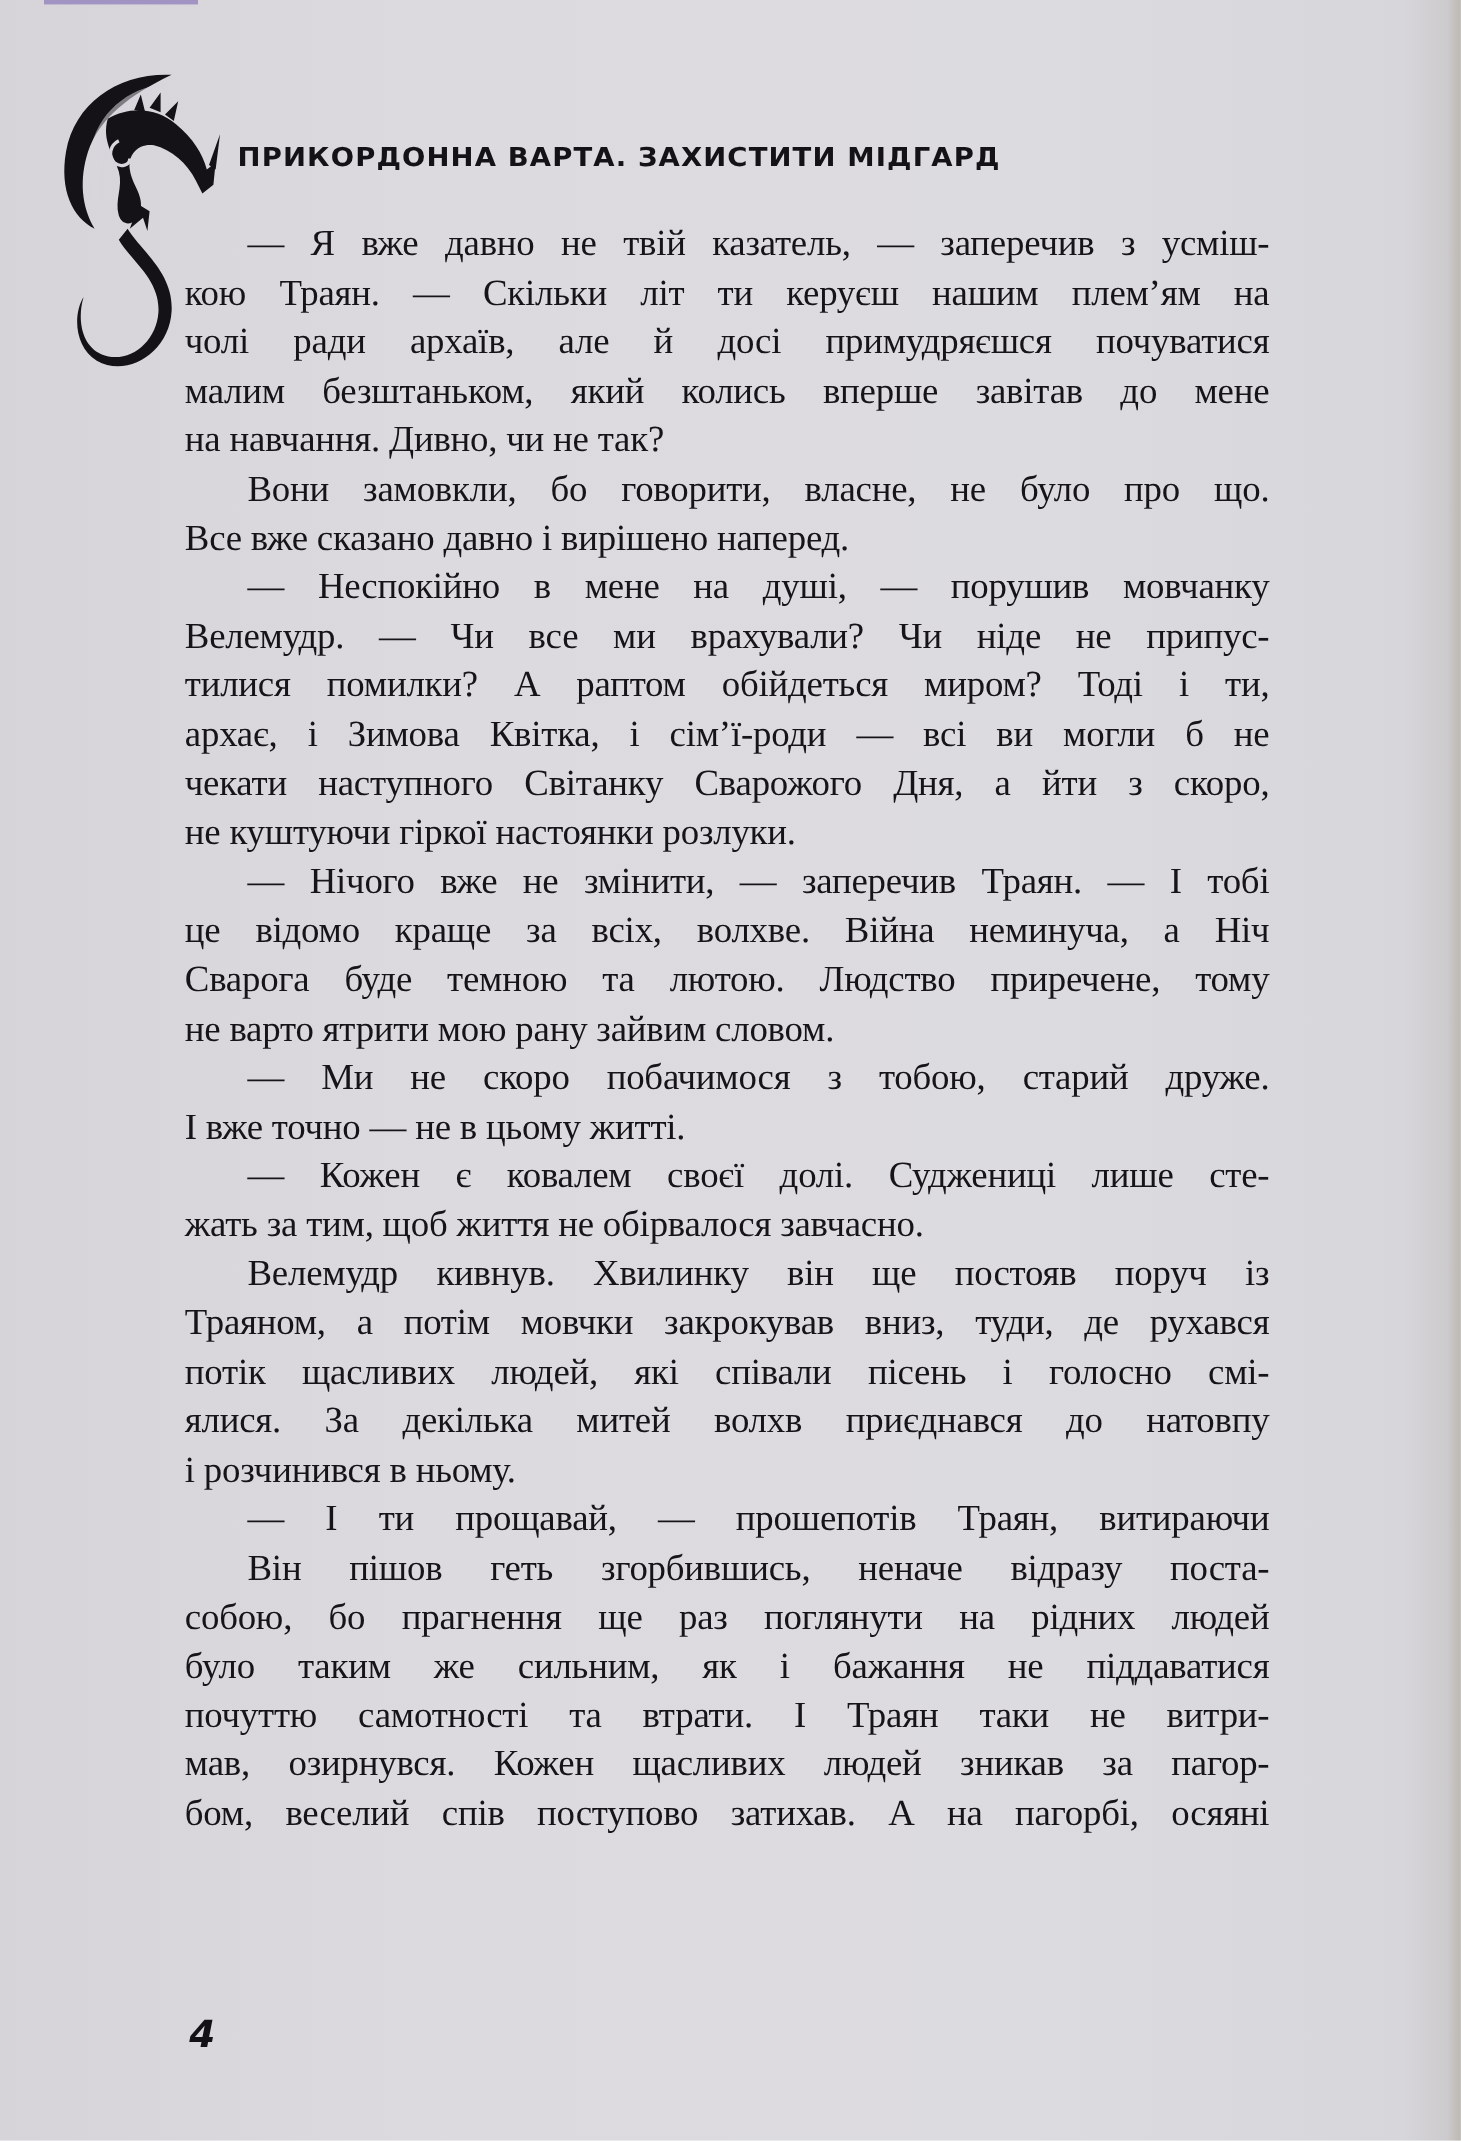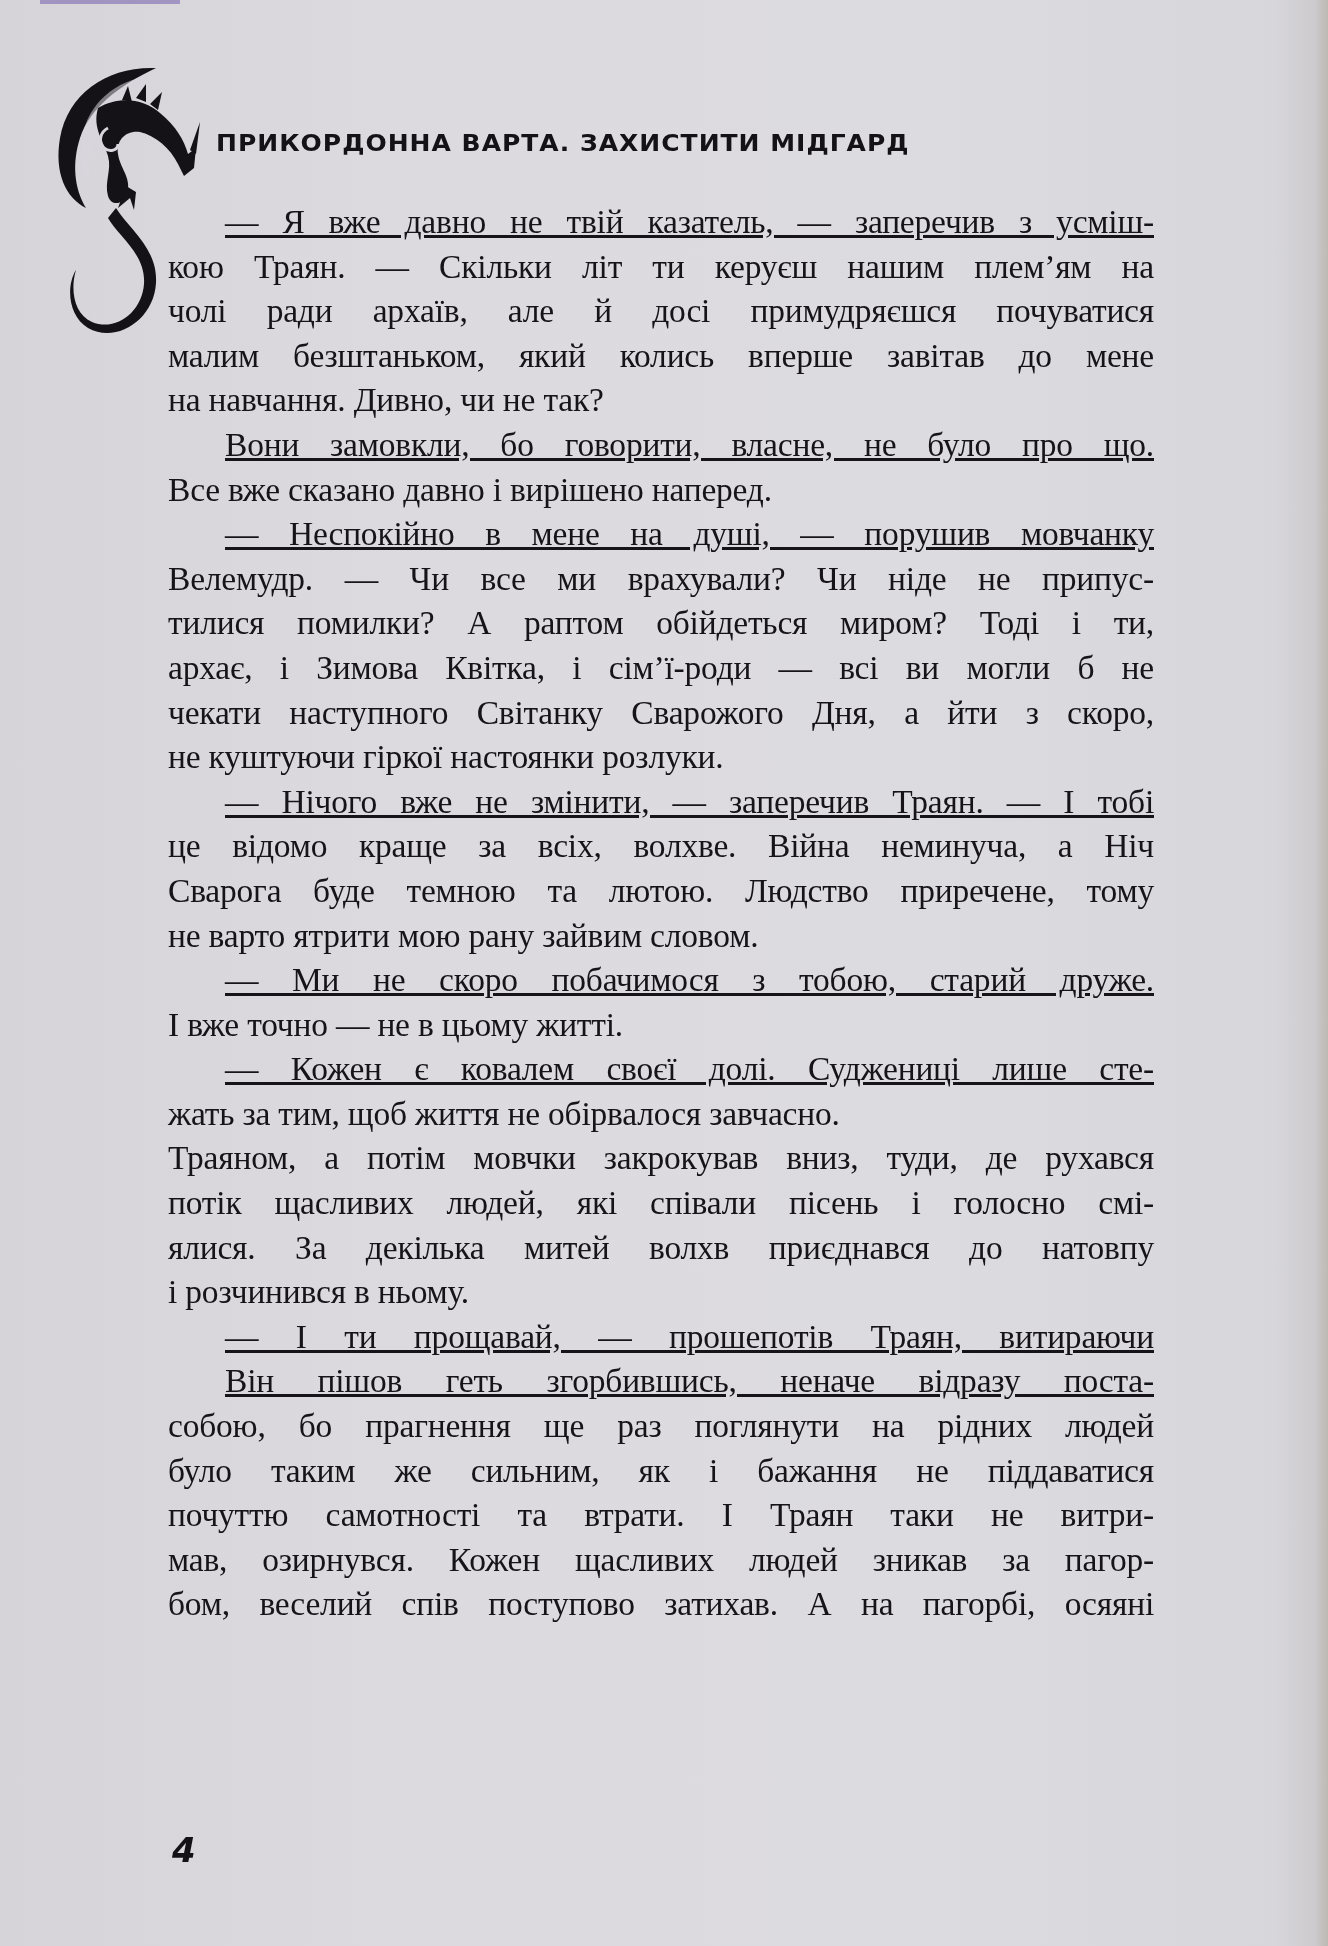--- a/index.html
+++ b/index.html
@@ -65,21 +65,20 @@
     white-space: nowrap;
     text-align: justify;
     text-align-last: justify;
     height: 44.6px;
   }
   .line.last {
     text-align-last: left;
   }
   .line.indent {
     padding-left: 57px;
-    text-decoration: underline;
   }
   .page-number {
     position: absolute;
     left: 172px;
     top: 1830px;
     font-family: "DejaVu Sans", sans-serif;
     font-weight: bold;
     font-size: 34px;
     font-style: italic;
     color: #131116;
@@ -126,20 +125,21 @@
     <span class="line">чекати наступного Світанку Сварожого Дня, а йти з скоро,</span>
     <span class="line last">не куштуючи гіркої настоянки розлуки.</span>
     <span class="line indent">— Нічого вже не змінити, — заперечив Траян. — І тобі</span>
     <span class="line">це відомо краще за всіх, волхве. Війна неминуча, а Ніч</span>
     <span class="line">Сварога буде темною та лютою. Людство приречене, тому</span>
     <span class="line last">не варто ятрити мою рану зайвим словом.</span>
     <span class="line indent">— Ми не скоро побачимося з тобою, старий друже.</span>
     <span class="line last">І вже точно — не в цьому житті.</span>
     <span class="line indent">— Кожен є ковалем своєї долі. Суджениці лише сте-</span>
     <span class="line last">жать за тим, щоб життя не обірвалося завчасно.</span>
+    <span class="line indent">Велемудр кивнув. Хвилинку він ще постояв поруч із</span>
     <span class="line">Траяном, а потім мовчки закрокував вниз, туди, де рухався</span>
     <span class="line">потік щасливих людей, які співали пісень і голосно смі-</span>
     <span class="line">ялися. За декілька митей волхв приєднався до натовпу</span>
     <span class="line last">і розчинився в ньому.</span>
     <span class="line indent">— І ти прощавай, — прошепотів Траян, витираючи</span>
     <span class="line indent">Він пішов геть згорбившись, неначе відразу поста-</span>
     <span class="line">собою, бо прагнення ще раз поглянути на рідних людей</span>
     <span class="line">було таким же сильним, як і бажання не піддаватися</span>
     <span class="line">почуттю самотності та втрати. І Траян таки не витри-</span>
     <span class="line">мав, озирнувся. Кожен щасливих людей зникав за пагор-</span>

